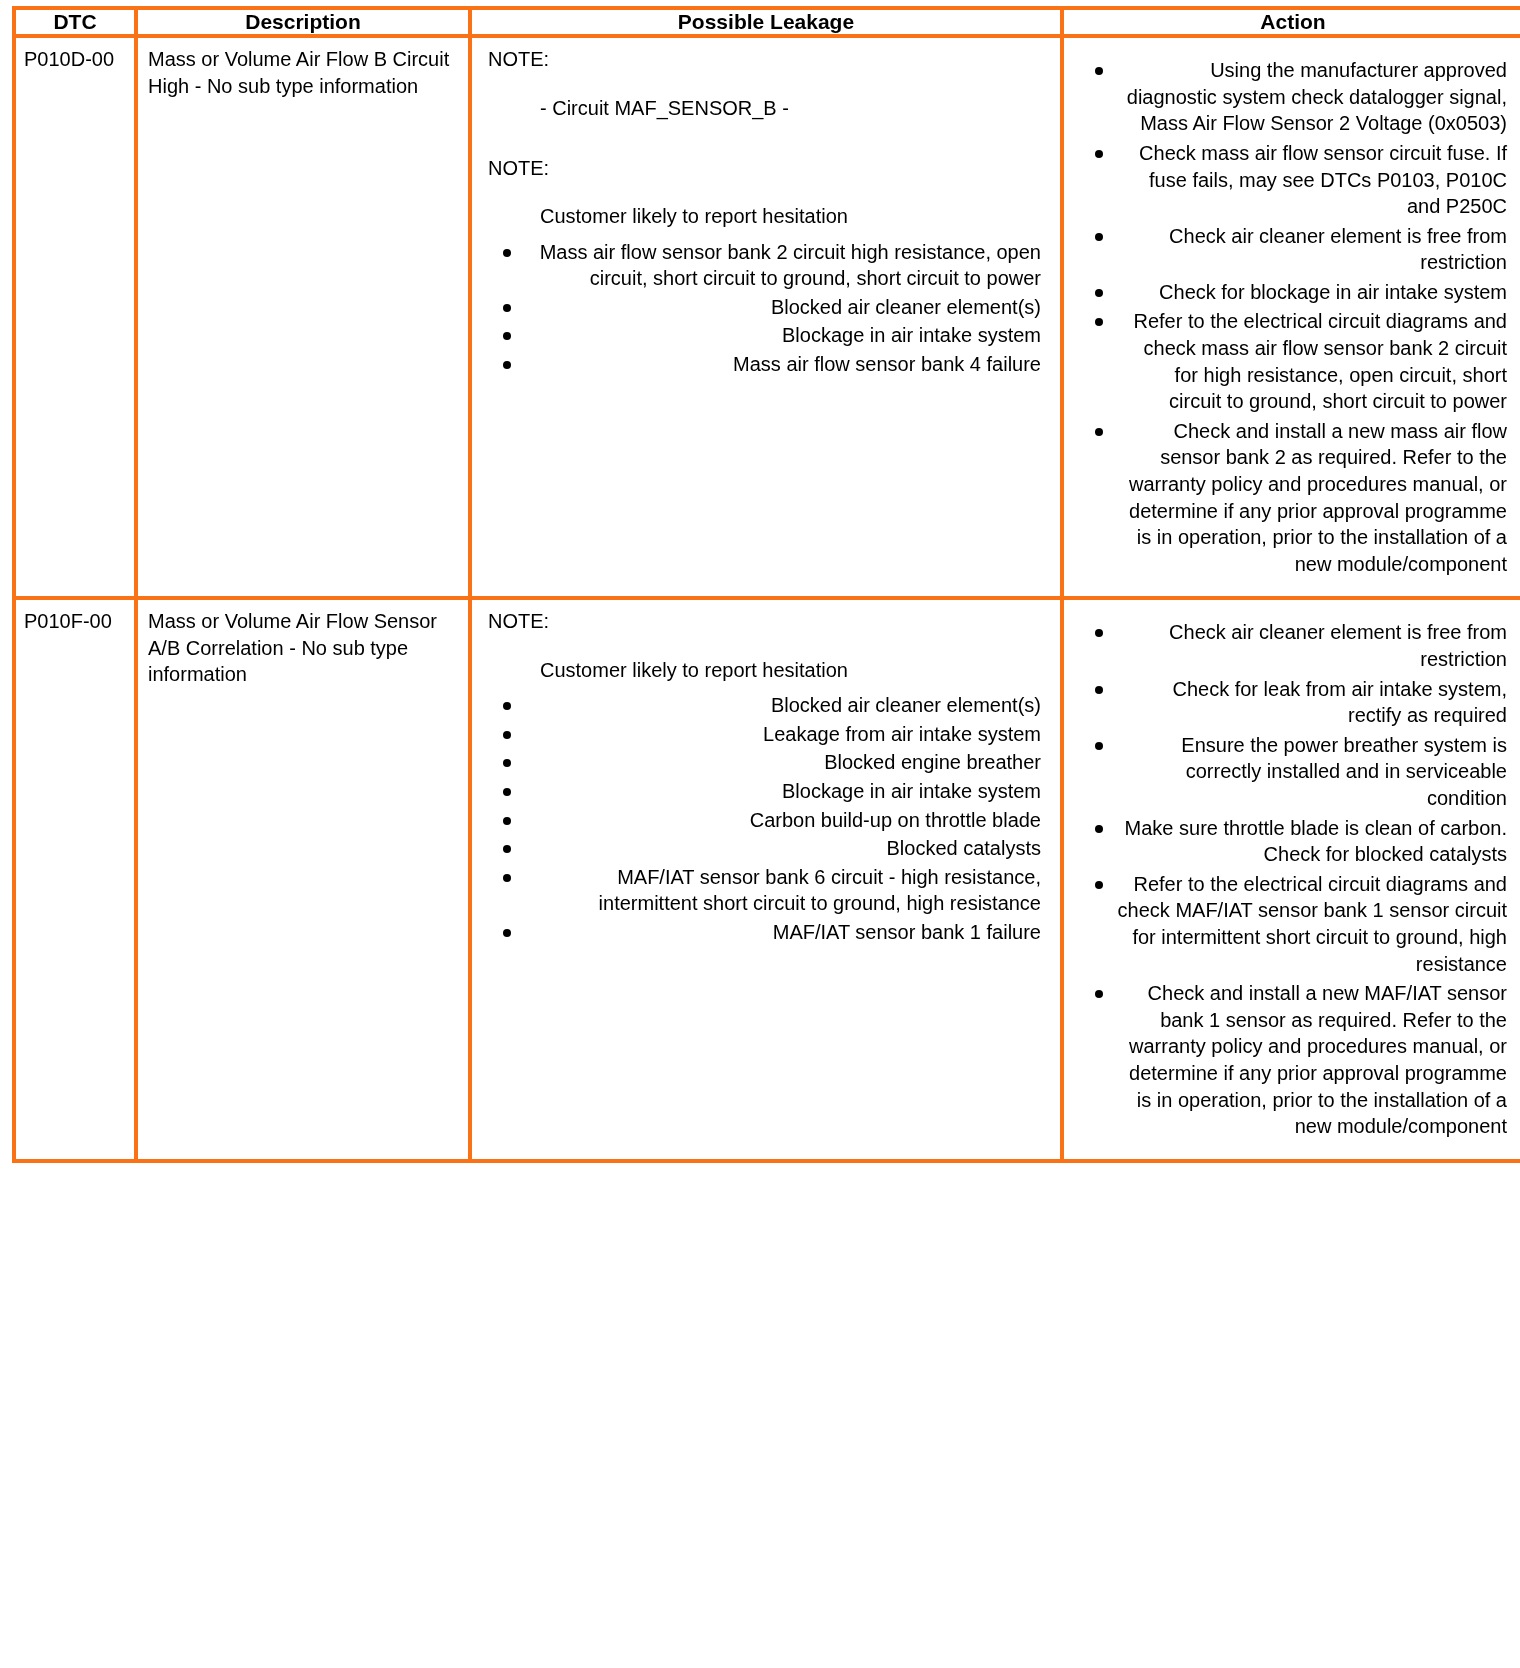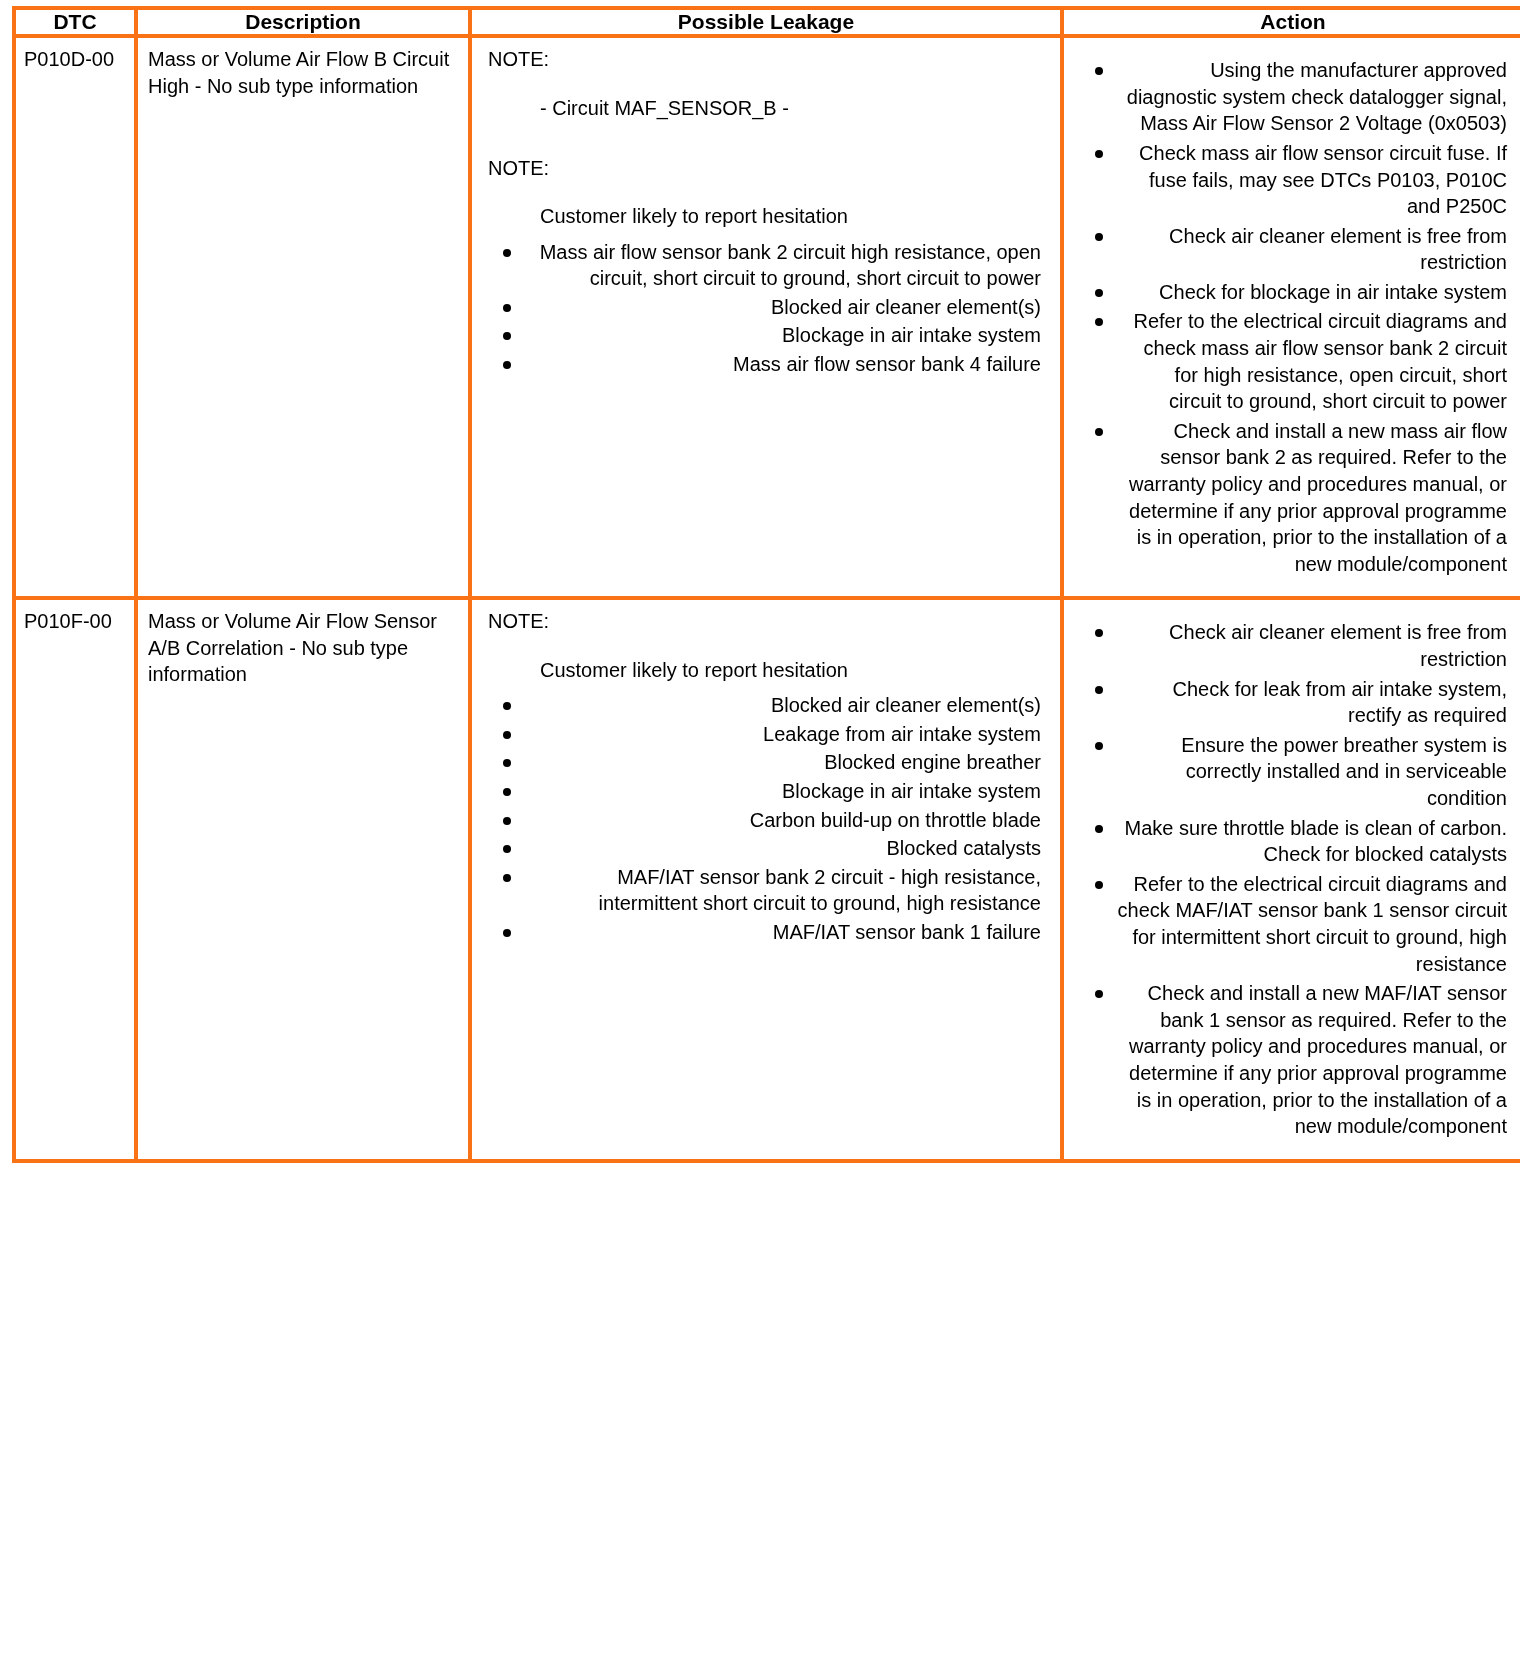--- a/index.html
+++ b/index.html
@@ -180,21 +180,21 @@
           <div class="cell">
             <div class="note-label">NOTE:</div>
             <div class="note-body">Customer likely to report hesitation</div>
             <ul class="bullets causes-list">
               <li>Blocked air cleaner element(s)</li>
               <li>Leakage from air intake system</li>
               <li>Blocked engine breather</li>
               <li>Blockage in air intake system</li>
               <li>Carbon build-up on throttle blade</li>
               <li>Blocked catalysts</li>
-              <li>MAF/IAT sensor bank 2 circuit - high resistance, intermittent short circuit to ground, high resistance</li>
+              <li>MAF/IAT sensor bank 6 circuit - high resistance, intermittent short circuit to ground, high resistance</li>
               <li>MAF/IAT sensor bank 1 failure</li>
             </ul>
           </div>
         </td>
         <td class="action-cell">
           <div class="cell">
             <ul class="bullets">
               <li>Check air cleaner element is free from restriction</li>
               <li>Check for leak from air intake system, rectify as required</li>
               <li>Ensure the power breather system is correctly installed and in serviceable condition</li>

